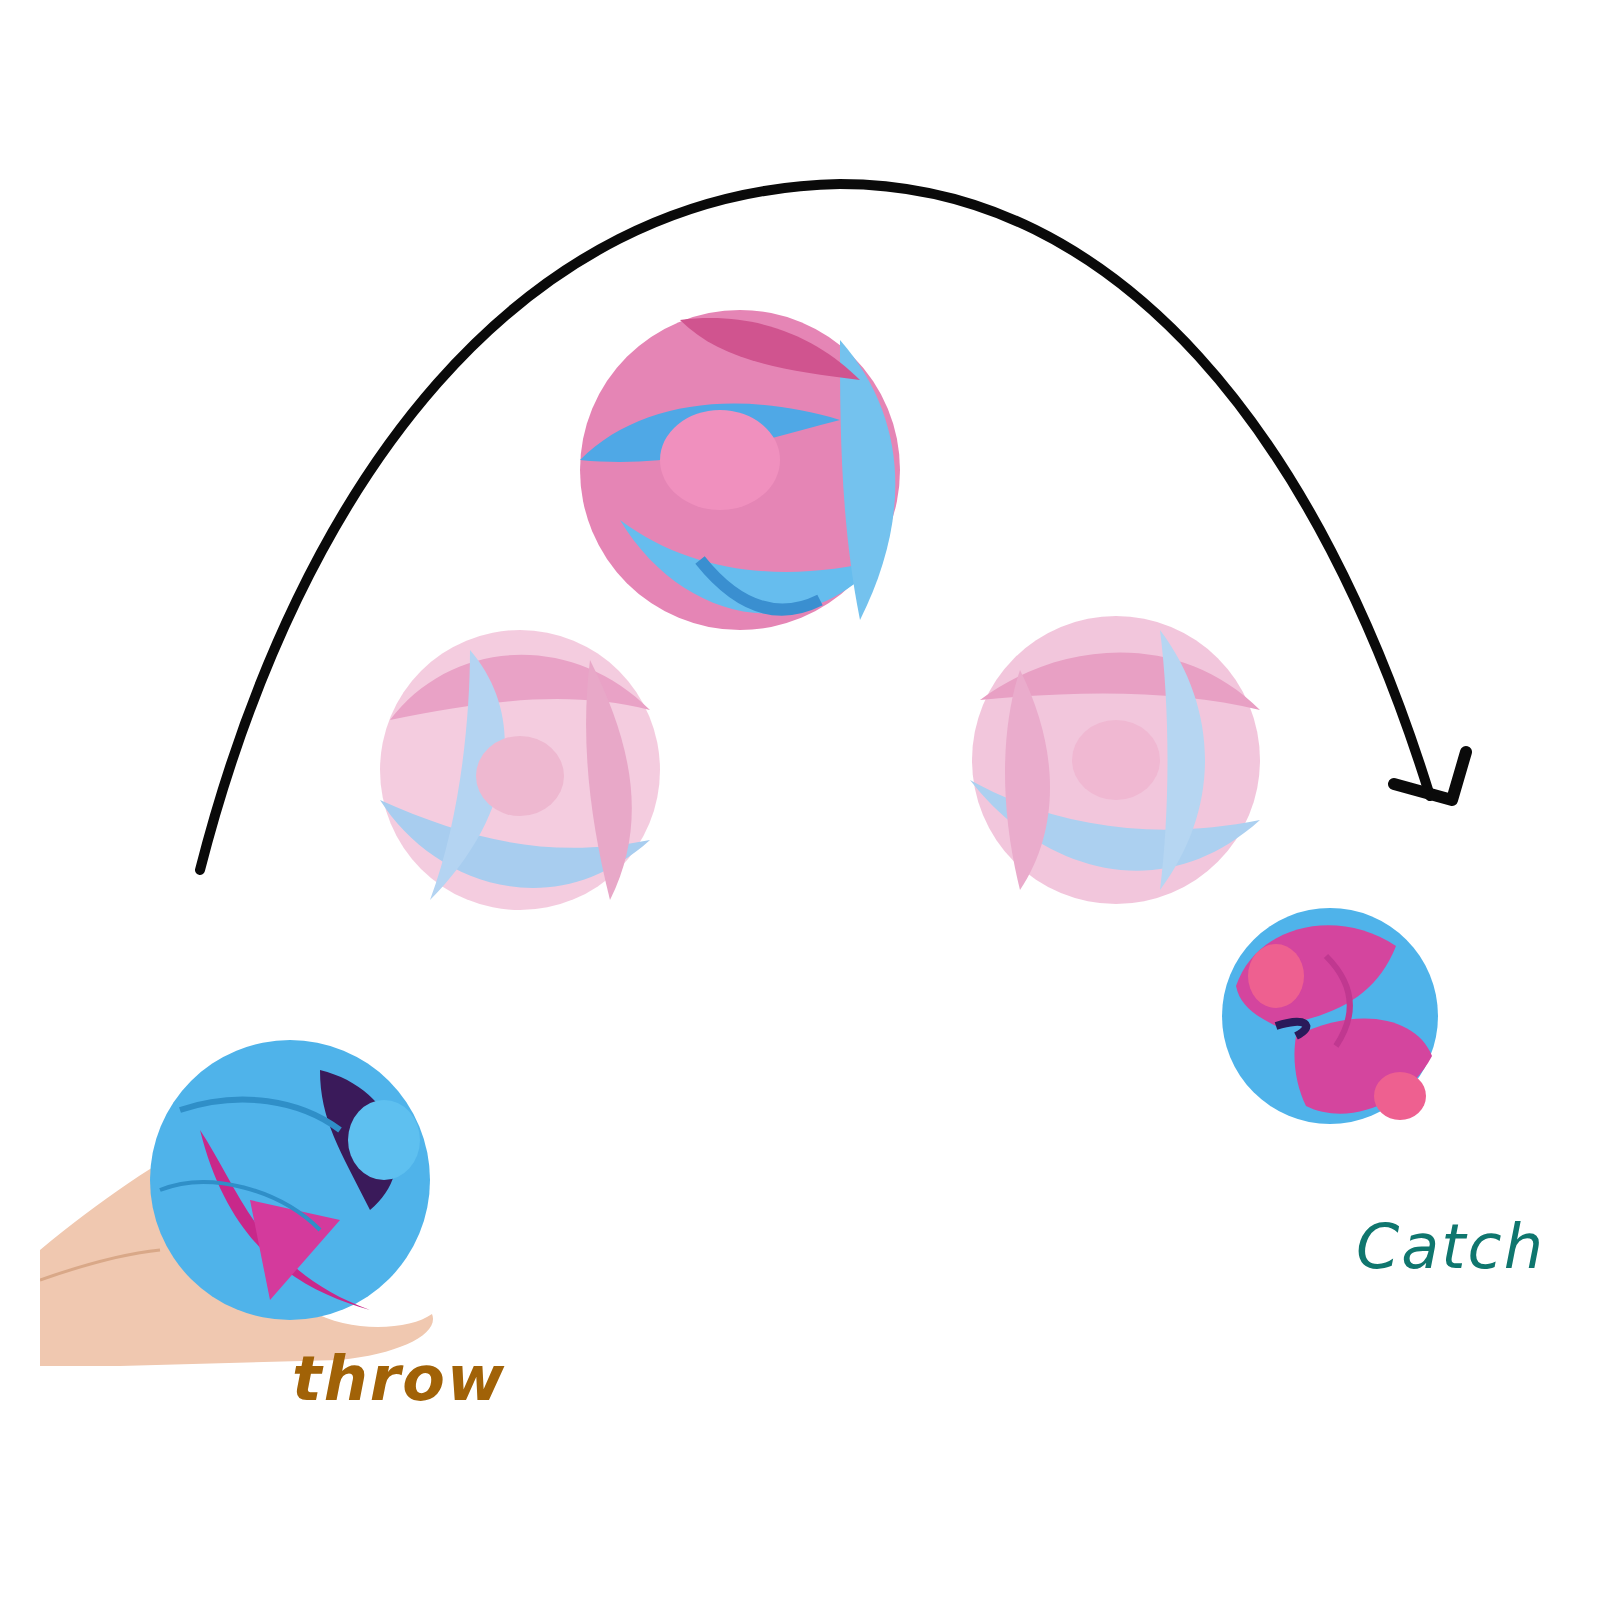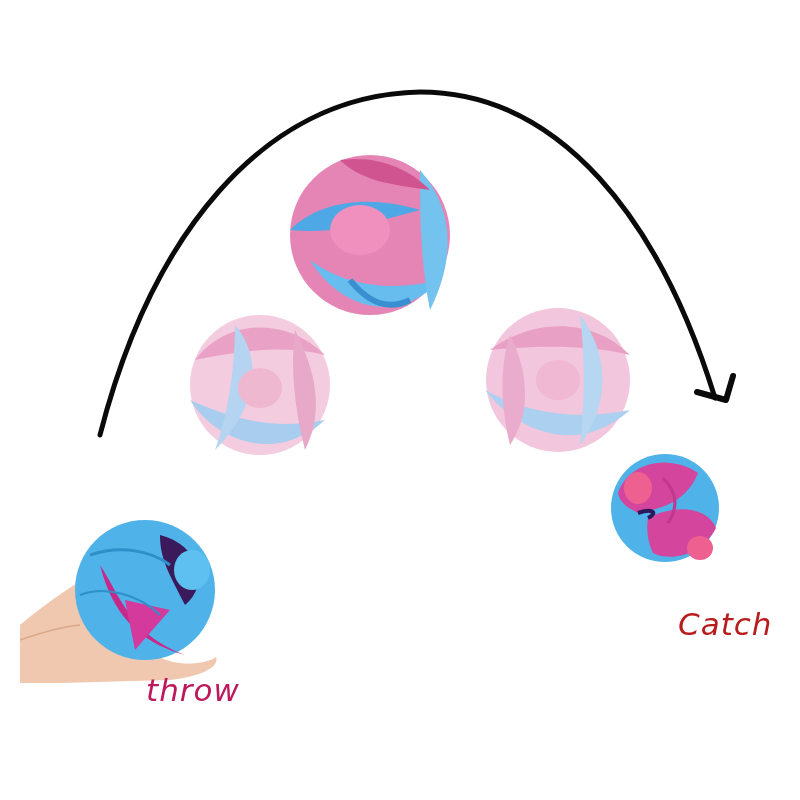--- a/index.html
+++ b/index.html
@@ -71,15 +71,15 @@
   <svg class="ball" style="left:608px; top:448px;" width="115" height="120">
     <circle cx="57" cy="60" r="54" fill="#4fb3ea"></circle>
     <path d="M10 45 C 20 15, 60 5, 90 25 C 80 50, 60 60, 30 65 C 20 60, 12 55, 10 45 Z" fill="#d4459e"></path>
     <path d="M40 70 C 70 55, 100 60, 108 80 C 95 105, 65 115, 45 105 C 40 95, 38 82, 40 70 Z" fill="#d4459e"></path>
     <path d="M30 65 C 45 60, 50 65, 40 70" stroke="#2a1a5a" stroke-width="4" fill="none"></path>
     <ellipse cx="30" cy="40" rx="14" ry="16" fill="#ee6090"></ellipse>
     <ellipse cx="92" cy="100" rx="13" ry="12" fill="#ee6090"></ellipse>
     <path d="M55 30 C 70 45, 70 60, 60 75" stroke="#c03890" stroke-width="3" fill="none"></path>
   </svg>
 
-  <div class="label" style="left:146px; top:672px; color:#be185d;">throw</div>
-  <div class="label" style="left:678px; top:606px; color:#b91c1c;">Catch</div>
+  <div class="label" style="left:146px; top:672px; color:#a16207;font-weight:bold;">throw</div>
+  <div class="label" style="left:678px; top:606px; color:#0f766e;">Catch</div>
 </div>
 
 </body></html>

